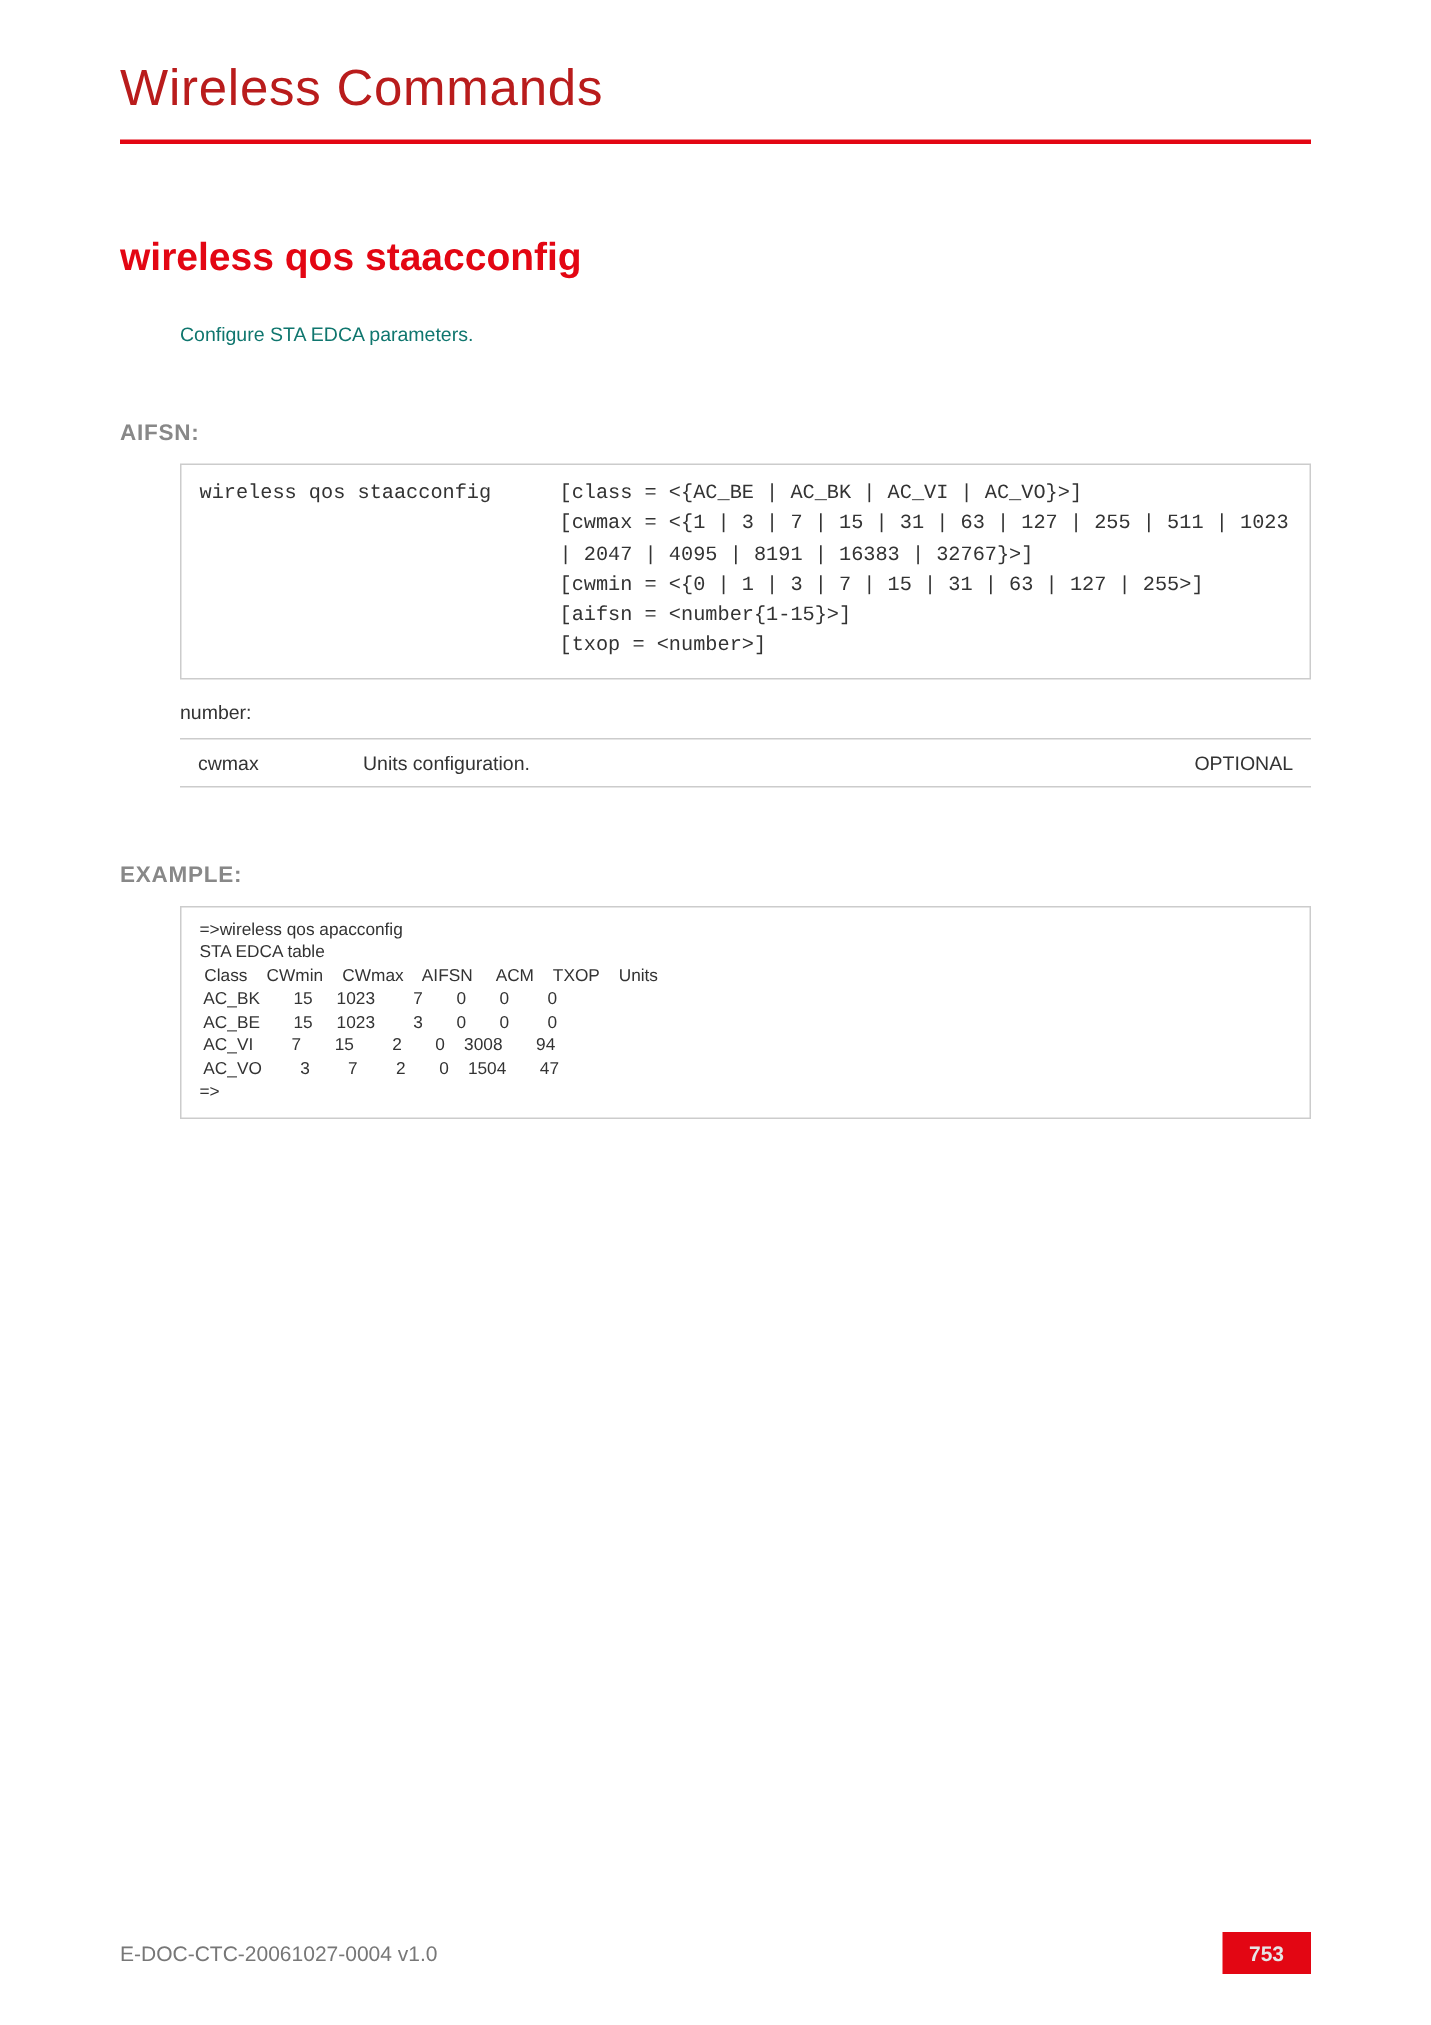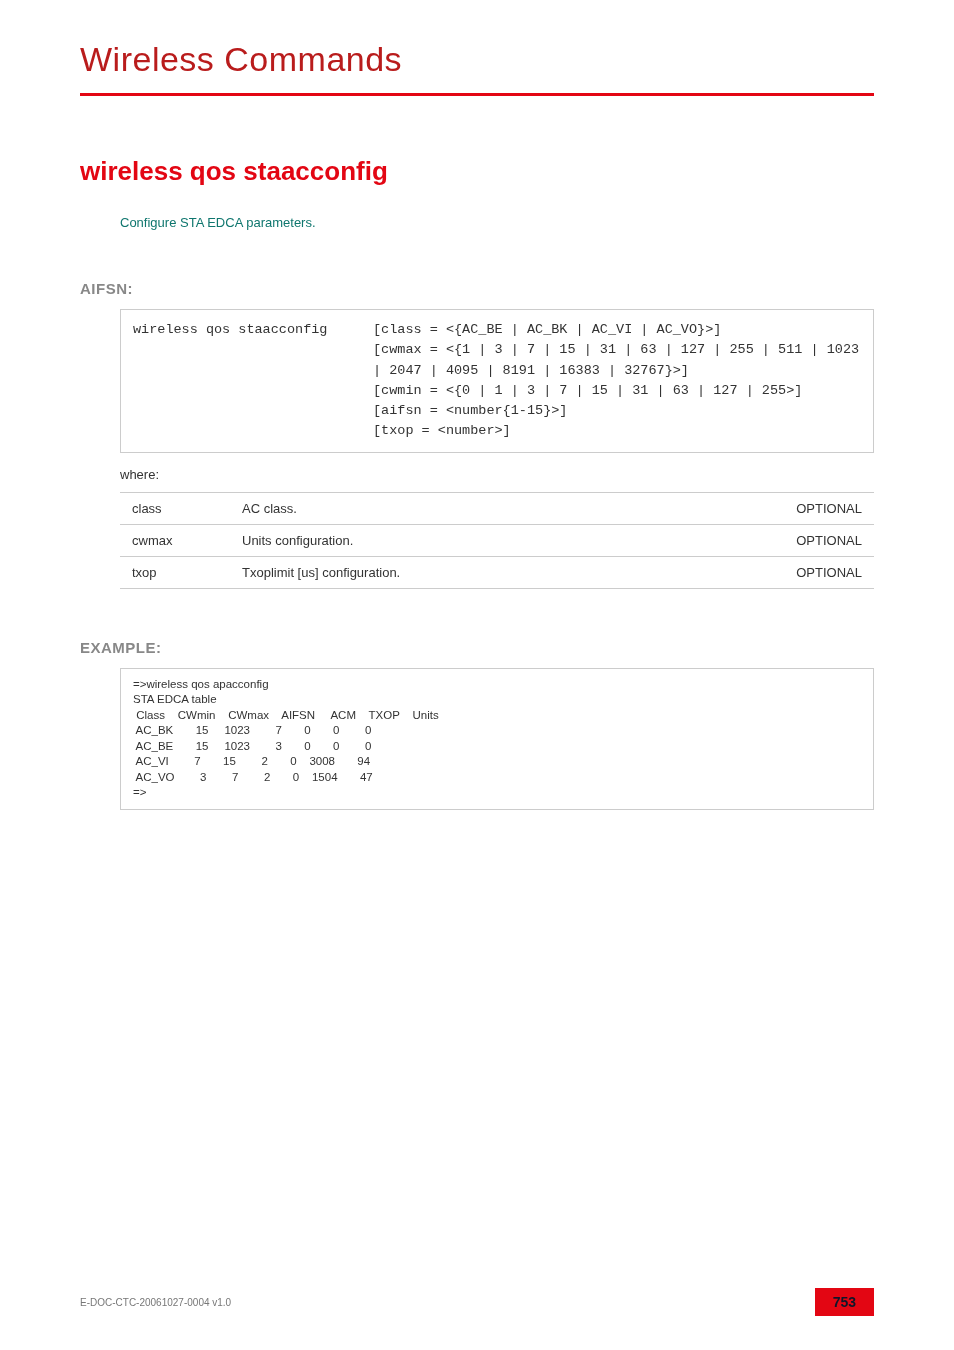--- a/index.html
+++ b/index.html
@@ -97,26 +97,26 @@
     .footer {
       position: absolute;
       bottom: 34px;
       left: 80px;
       right: 80px;
       display: flex;
       justify-content: space-between;
       align-items: center;
     }
     .footer-doc {
-      font-size: 10px;
+      font-size: 14px;
       color: #777;
     }
     .footer-page {
       background: #e30613;
-      color: #0f172a;
+      color: #e5e5e5;
       padding: 6px 18px;
       font-size: 14px;
       font-weight: bold;
     }
   </style>
 </head>
 <body>
 
 <div class="header-region">
   <div class="header-title">Wireless Commands</div>
@@ -128,37 +128,27 @@
 <div class="section-label">AIFSN:</div>
 <div class="syntax-box">
   <div class="syntax-cmd">wireless qos staacconfig</div>
   <div class="syntax-args">[class = &lt;{AC_BE | AC_BK | AC_VI | AC_VO}&gt;]
 [cwmax = &lt;{1 | 3 | 7 | 15 | 31 | 63 | 127 | 255 | 511 | 1023 | 2047 | 4095 | 8191 | 16383 | 32767}&gt;]
 [cwmin = &lt;{0 | 1 | 3 | 7 | 15 | 31 | 63 | 127 | 255&gt;]
 [aifsn = &lt;number{1-15}&gt;]
 [txop = &lt;number&gt;]</div>
 </div>
 
-<div class="where-label">where:</div>
+<div class="where-label">number:</div>
 
 <table class="params-table">
   <tbody>
-      <tr>
-    <td class="pname">class</td>
-    <td>AC class.</td>
-    <td class="pflag">OPTIONAL</td>
-  </tr>
   <tr>
     <td class="pname">cwmax</td>
     <td>Units configuration.</td>
-    <td class="pflag">OPTIONAL</td>
-  </tr>
-  <tr>
-    <td class="pname">txop</td>
-    <td>Txoplimit [us] configuration.</td>
     <td class="pflag">OPTIONAL</td>
   </tr>
 </tbody>
   </table>
 
 <div class="section-label">EXAMPLE:</div>
 <div class="example-box">=&gt;wireless qos apacconfig
 STA EDCA table
  Class    CWmin    CWmax    AIFSN     ACM    TXOP    Units
  AC_BK       15     1023        7       0       0        0

